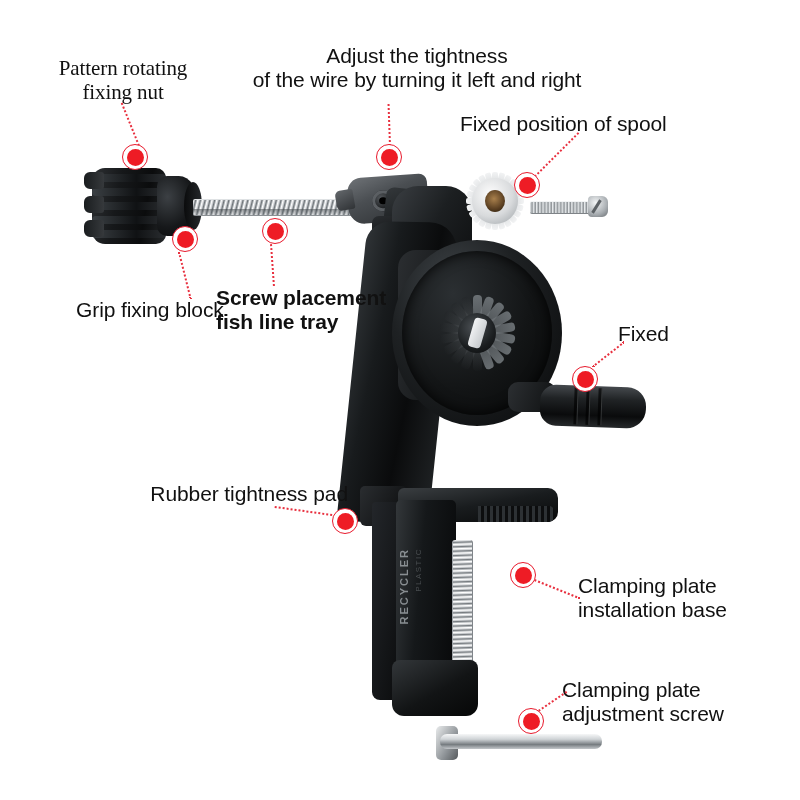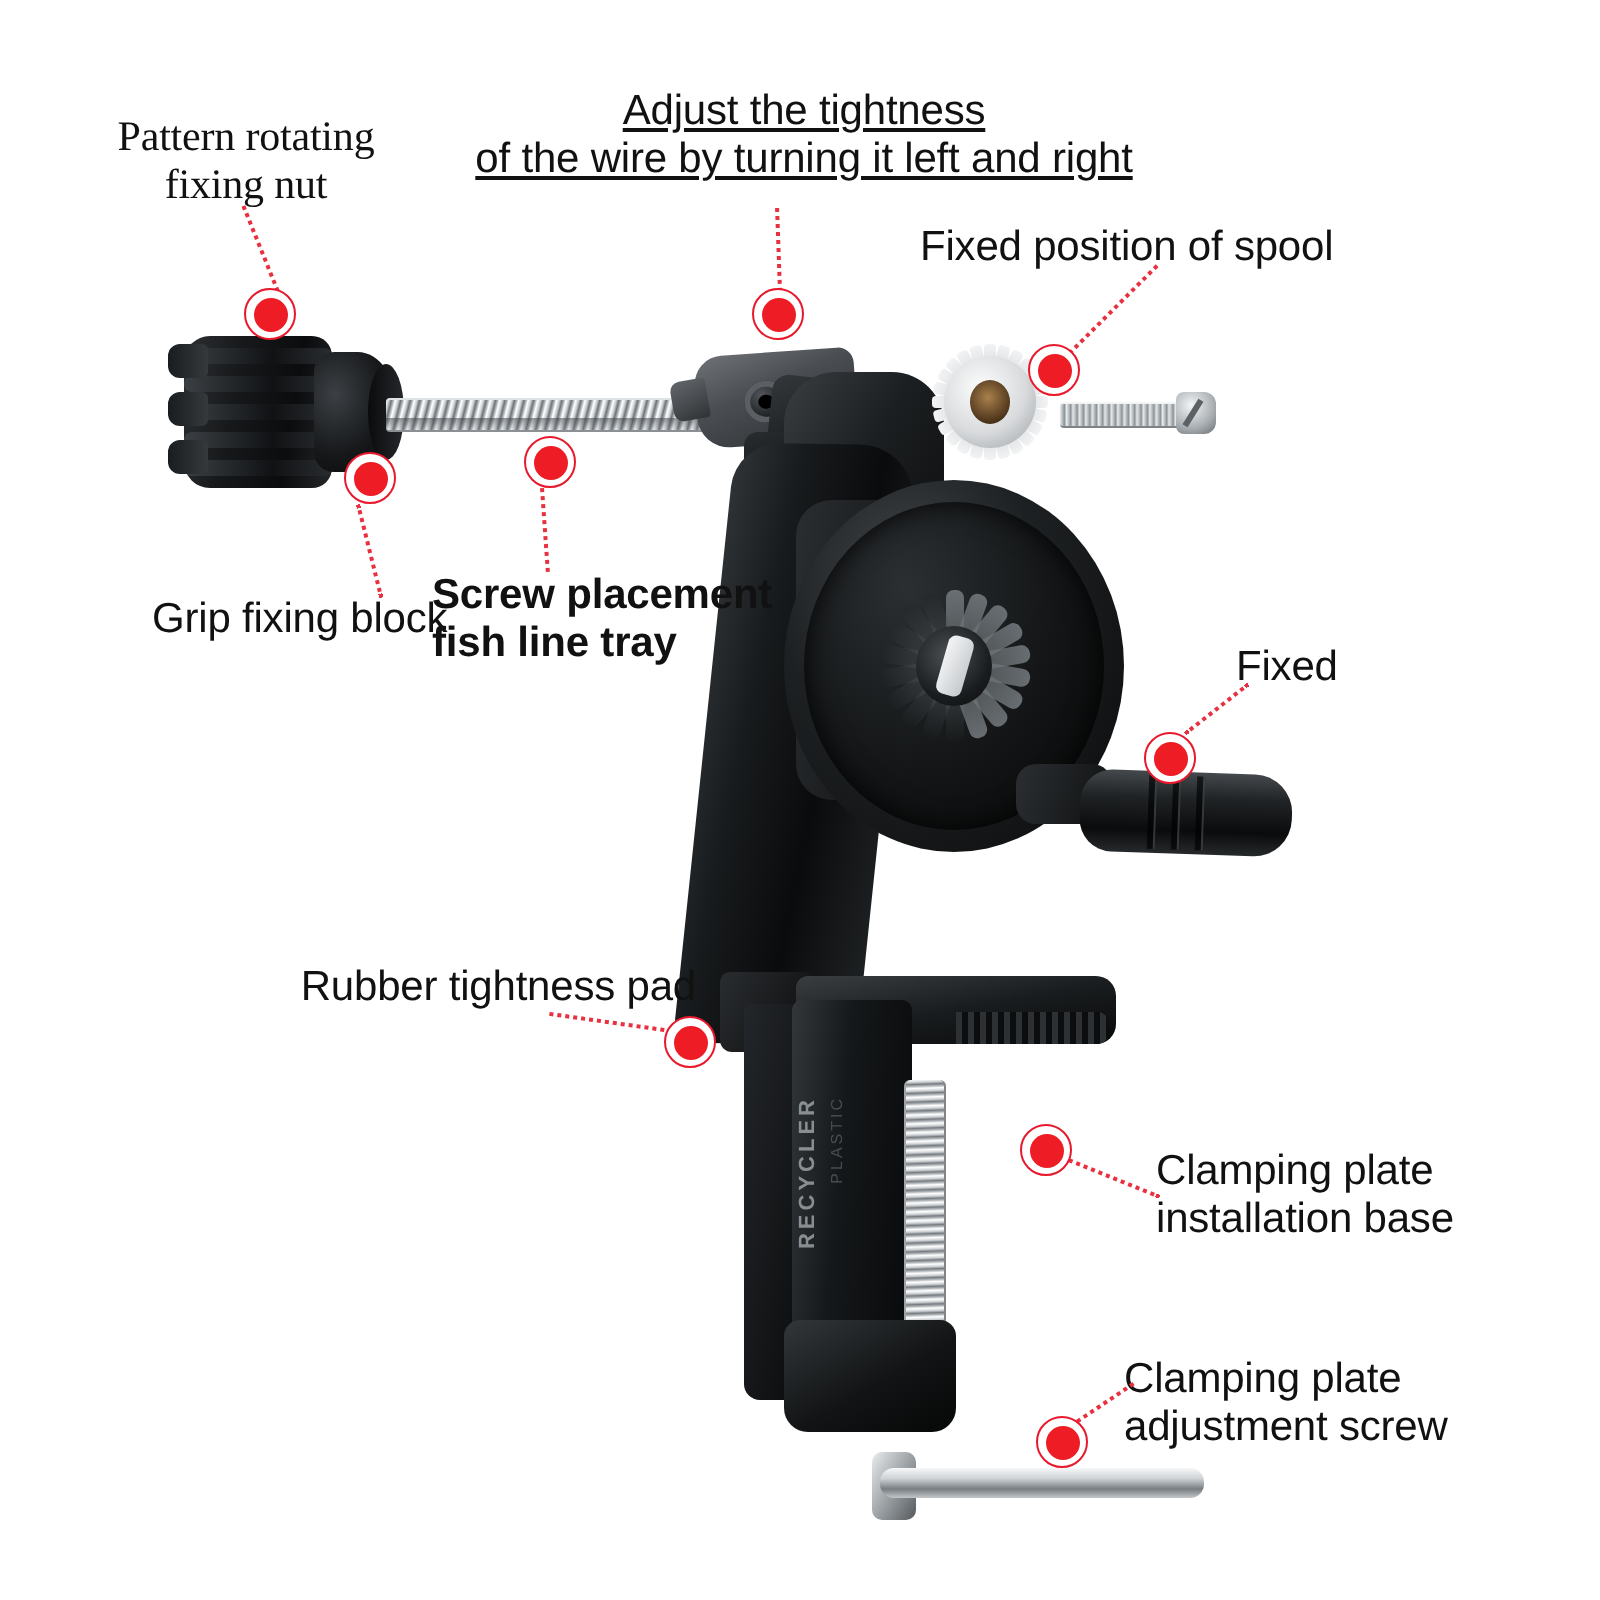--- a/index.html
+++ b/index.html
@@ -493,21 +493,21 @@
 
     <div class="emboss">RECYCLER</div>
     <div class="emboss-sub">PLASTIC</div>
   </div>
 
   <div id="callouts">
       <div class="label center" style="left: 28px; top: 56px; width: 190px; font-family: Liberation Serif, serif;">Pattern rotating
 fixing nut</div>
       <div class="leader" style="left: 138px; top: 146px; width: 46px; transform: rotate(-112deg);"></div>
       <div class="marker" style="left: 122px; top: 144px;"></div>
-      <div class="label center" style="left: 222px; top: 44px; width: 360px; text-decoration: underline;">Adjust the tightness
+      <div class="label center" style="left: 237px; top: 44px; width: 360px;">Adjust the tightness
 of the wire by turning it left and right</div>
       <div class="leader" style="left: 389px; top: 146px; width: 42px; transform: rotate(-92deg);"></div>
       <div class="marker" style="left: 376px; top: 144px;"></div>
       <div class="label left" style="left: 460px; top: 112px; width: 240px;">Fixed position of spool</div>
       <div class="leader" style="left: 534px; top: 176px; width: 62px; transform: rotate(-45deg);"></div>
       <div class="marker" style="left: 514px; top: 172px;"></div>
       <div class="label left" style="left: 76px; top: 298px; width: 180px;">Grip fixing block</div>
       <div class="leader" style="left: 180px; top: 252px; width: 48px; transform: rotate(76deg);"></div>
       <div class="marker" style="left: 172px; top: 226px;"></div>
       <div class="label left" style="left: 216px; top: 286px; width: 200px; font-weight: bold;">Screw placement

